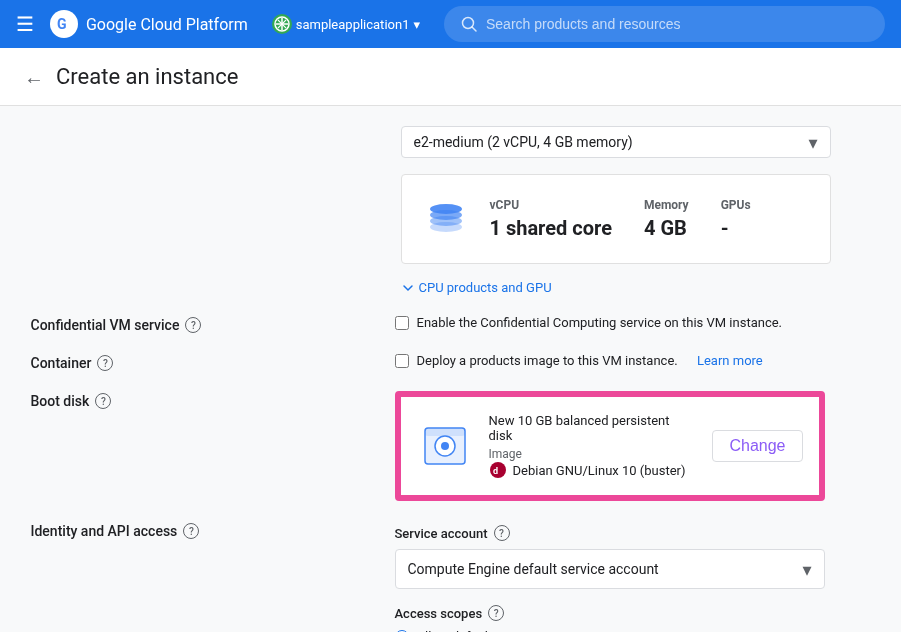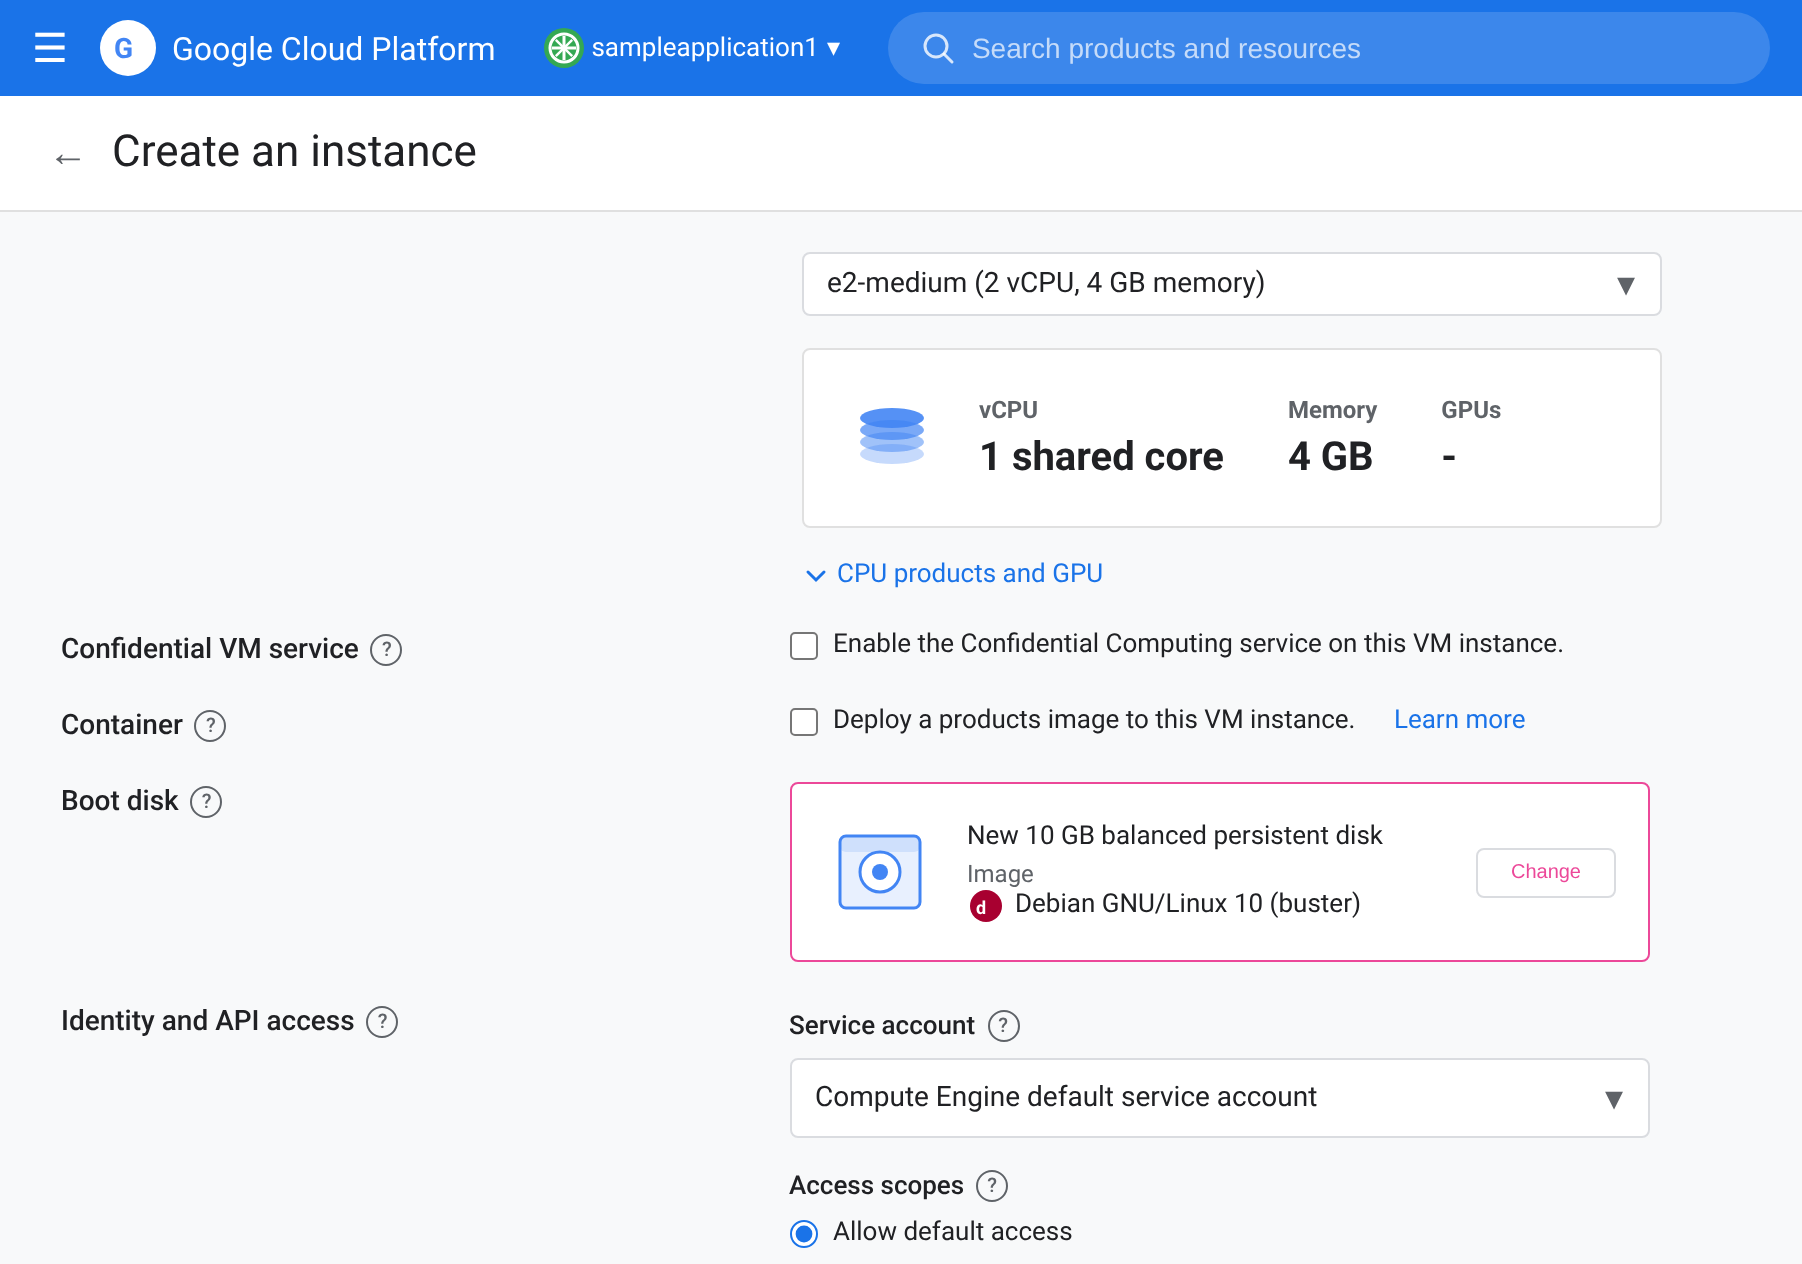--- a/index.html
+++ b/index.html
@@ -208,21 +208,21 @@
       cursor: pointer;
     }
     .learn-more-link {
       color: #1a73e8;
       text-decoration: none;
     }
 
     
     .boot-disk-card {
       width: 430px;
-      border: 1px solid #ec4899;
+      border: 6px solid #ec4899;
       border-radius: 4px;
       padding: 16px;
       display: flex;
       align-items: center;
       gap: 16px;
       background: white;
     }
     .disk-icon {
       width: 56px;
       height: 56px;
@@ -242,24 +242,24 @@
       gap: 6px;
       font-size: 13px;
     }
     .disk-image-label {
       color: #5f6368;
       font-size: 12px;
     }
     .change-button {
       border: 1px solid #dadce0;
       background: white;
-      color: #ec4899;
+      color: #8b5cf6;
       padding: 6px 16px;
       border-radius: 4px;
-      font-size: 10px;
+      font-size: 16px;
       cursor: pointer;
       font-weight: 500;
       white-space: nowrap;
     }
 
     
     .identity-section {
       margin-top: 4px;
     }
     .service-account-dropdown {

